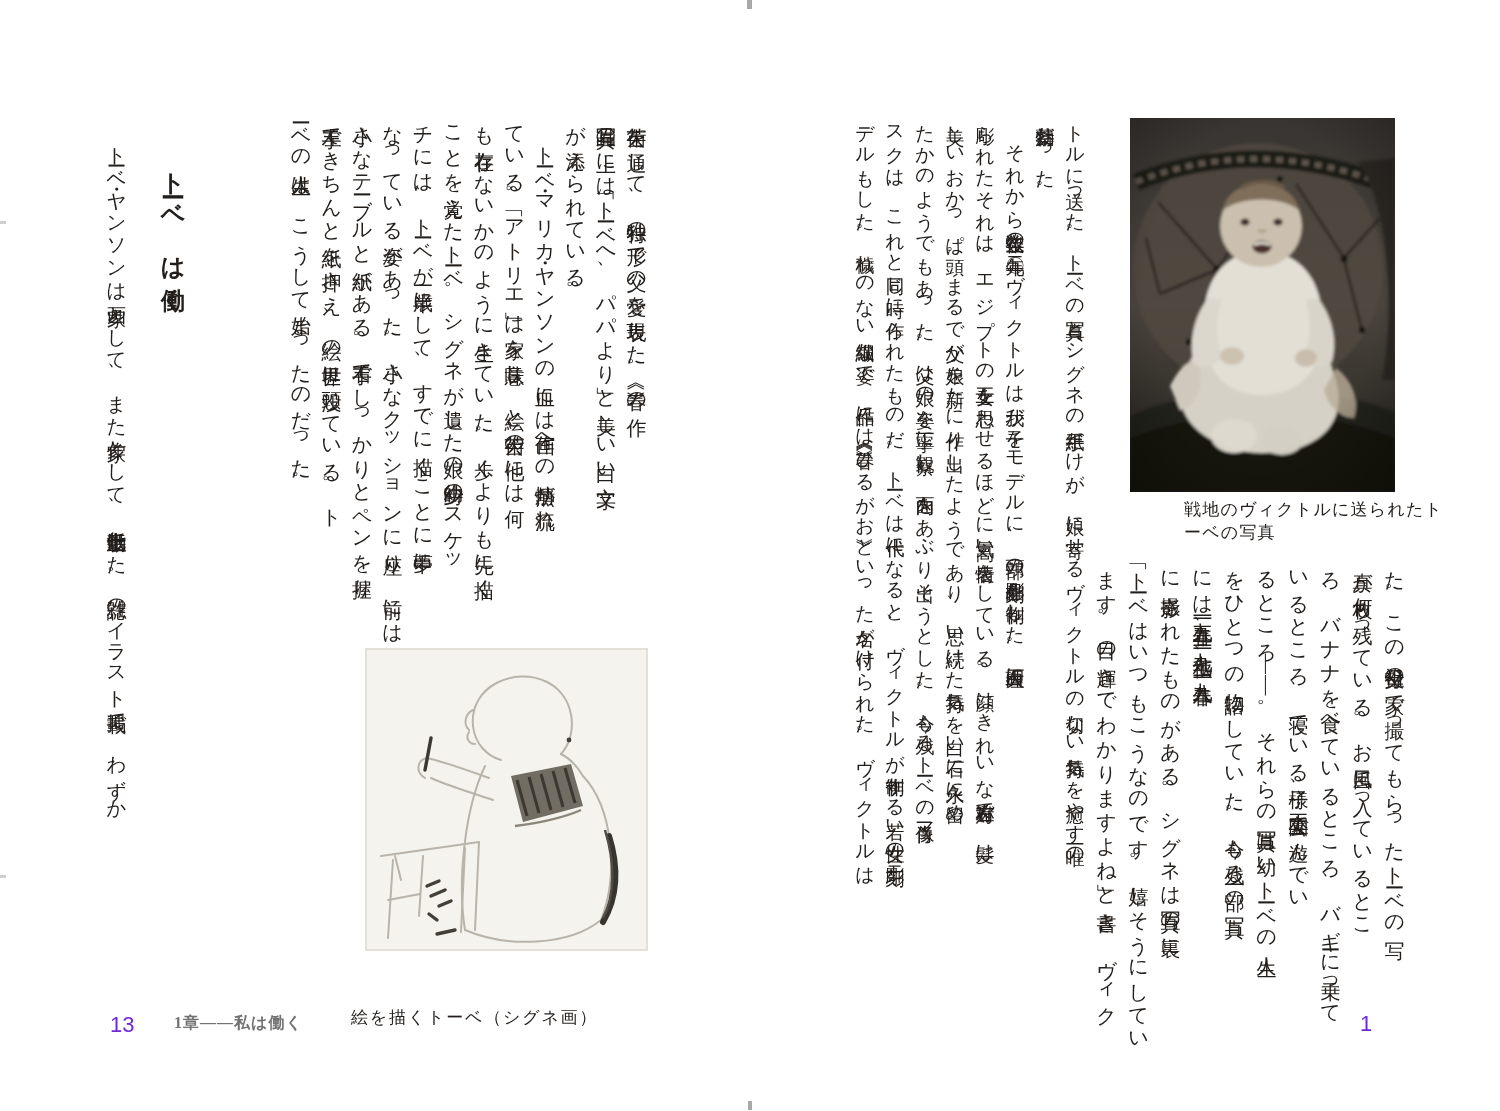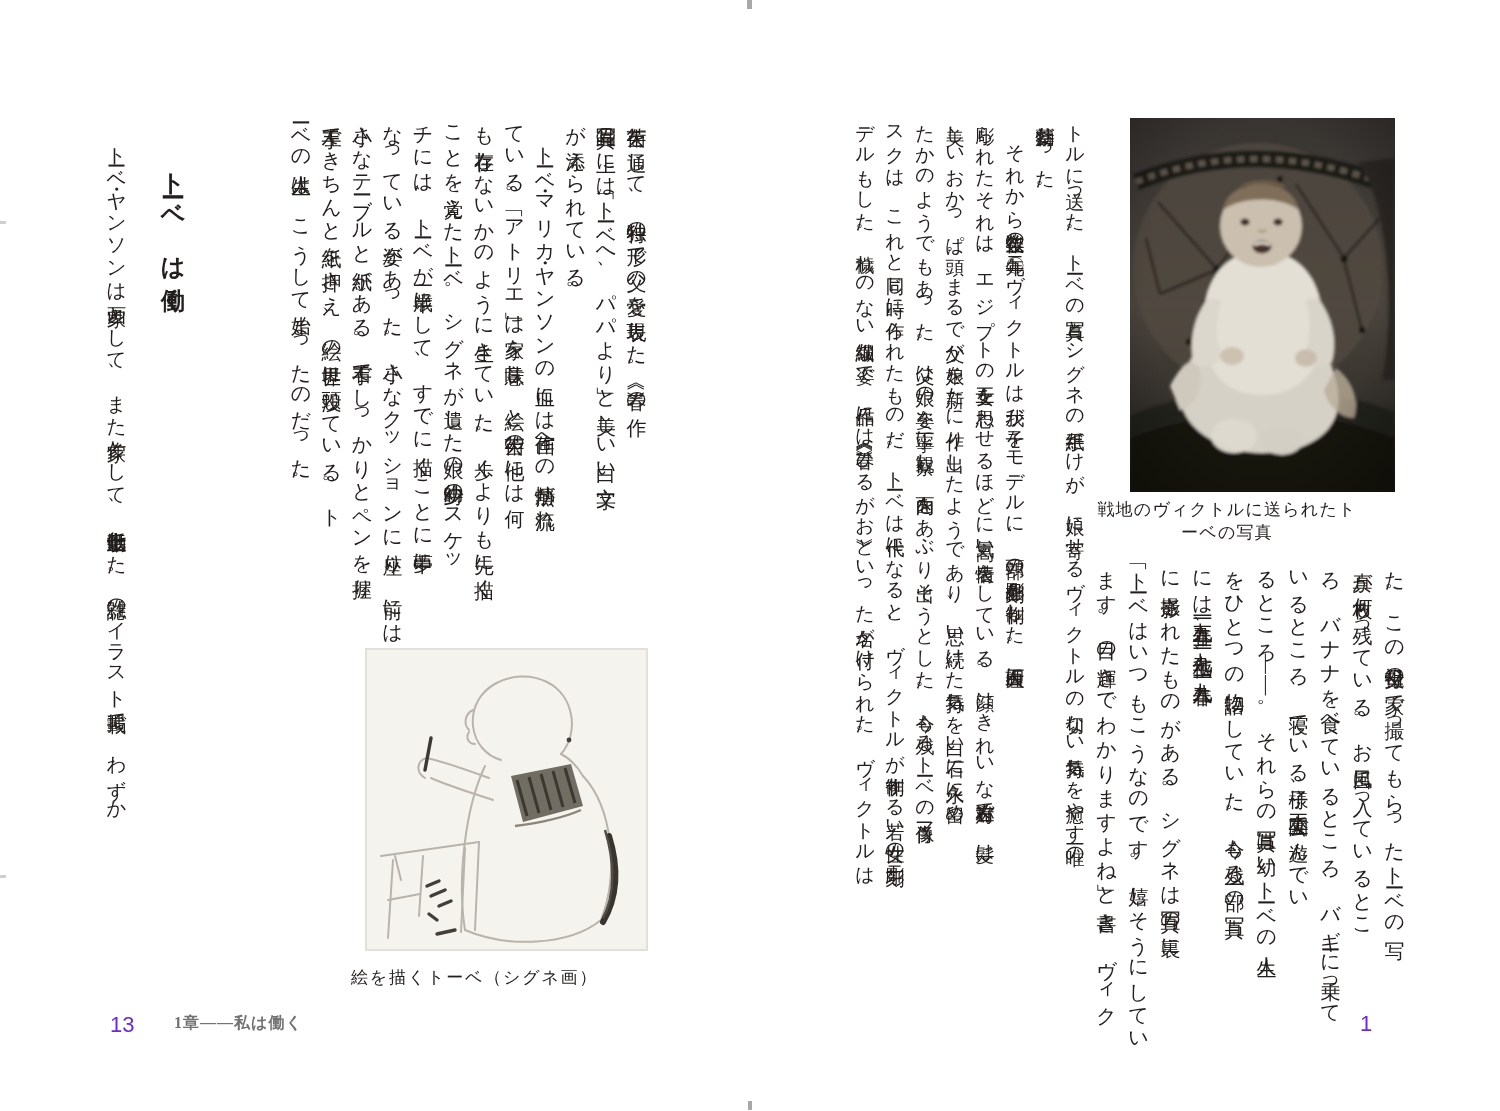--- a/index.html
+++ b/index.html
@@ -30,27 +30,27 @@
     left:149px;top:156px;height:400px;font-size:24px;letter-spacing:1.5px;
     font-family:"Liberation Sans","DejaVu Sans",sans-serif;font-weight:600;
   }
   .heading13 .vline{width:36px;}
   .newsec{left:96px;top:113px;height:928px;font-size:19.5px;letter-spacing:0.45px;}
   .newsec .vline{width:30px;}
   figure{margin:0;padding:0;position:absolute;}
   .photo-fig{left:1130px;top:118px;width:265px;height:374px;}
   .photo-fig svg{display:block;width:265px;height:374px;}
   .photo-caption{
-    position:absolute;left:1092px;top:498px;width:270px;text-align:center;
+    position:absolute;left:1184px;top:498px;width:270px;
     font-size:17px;letter-spacing:1.2px;
   }
   .draw-fig{left:365px;top:648px;width:283px;height:303px;}
   .draw-fig svg{display:block;width:283px;height:303px;}
   .draw-caption{
-    position:absolute;left:351px;top:966px;font-size:17px;letter-spacing:1.8px;
+    position:absolute;left:351px;top:1006px;font-size:17px;letter-spacing:1.8px;
   }
   .pagenum{
     position:absolute;font-size:22px;
     font-family:Liberation Sans, sans-serif;color:#6d28d9;
   }
   .pagenum.right{left:1360px;top:1011px;}
   .pagenum.left{left:110px;top:1012px;}
   .chapter-footer{
     position:absolute;left:174px;top:1013px;font-size:16px;letter-spacing:1px;color:#737373;font-weight:bold;
   }

